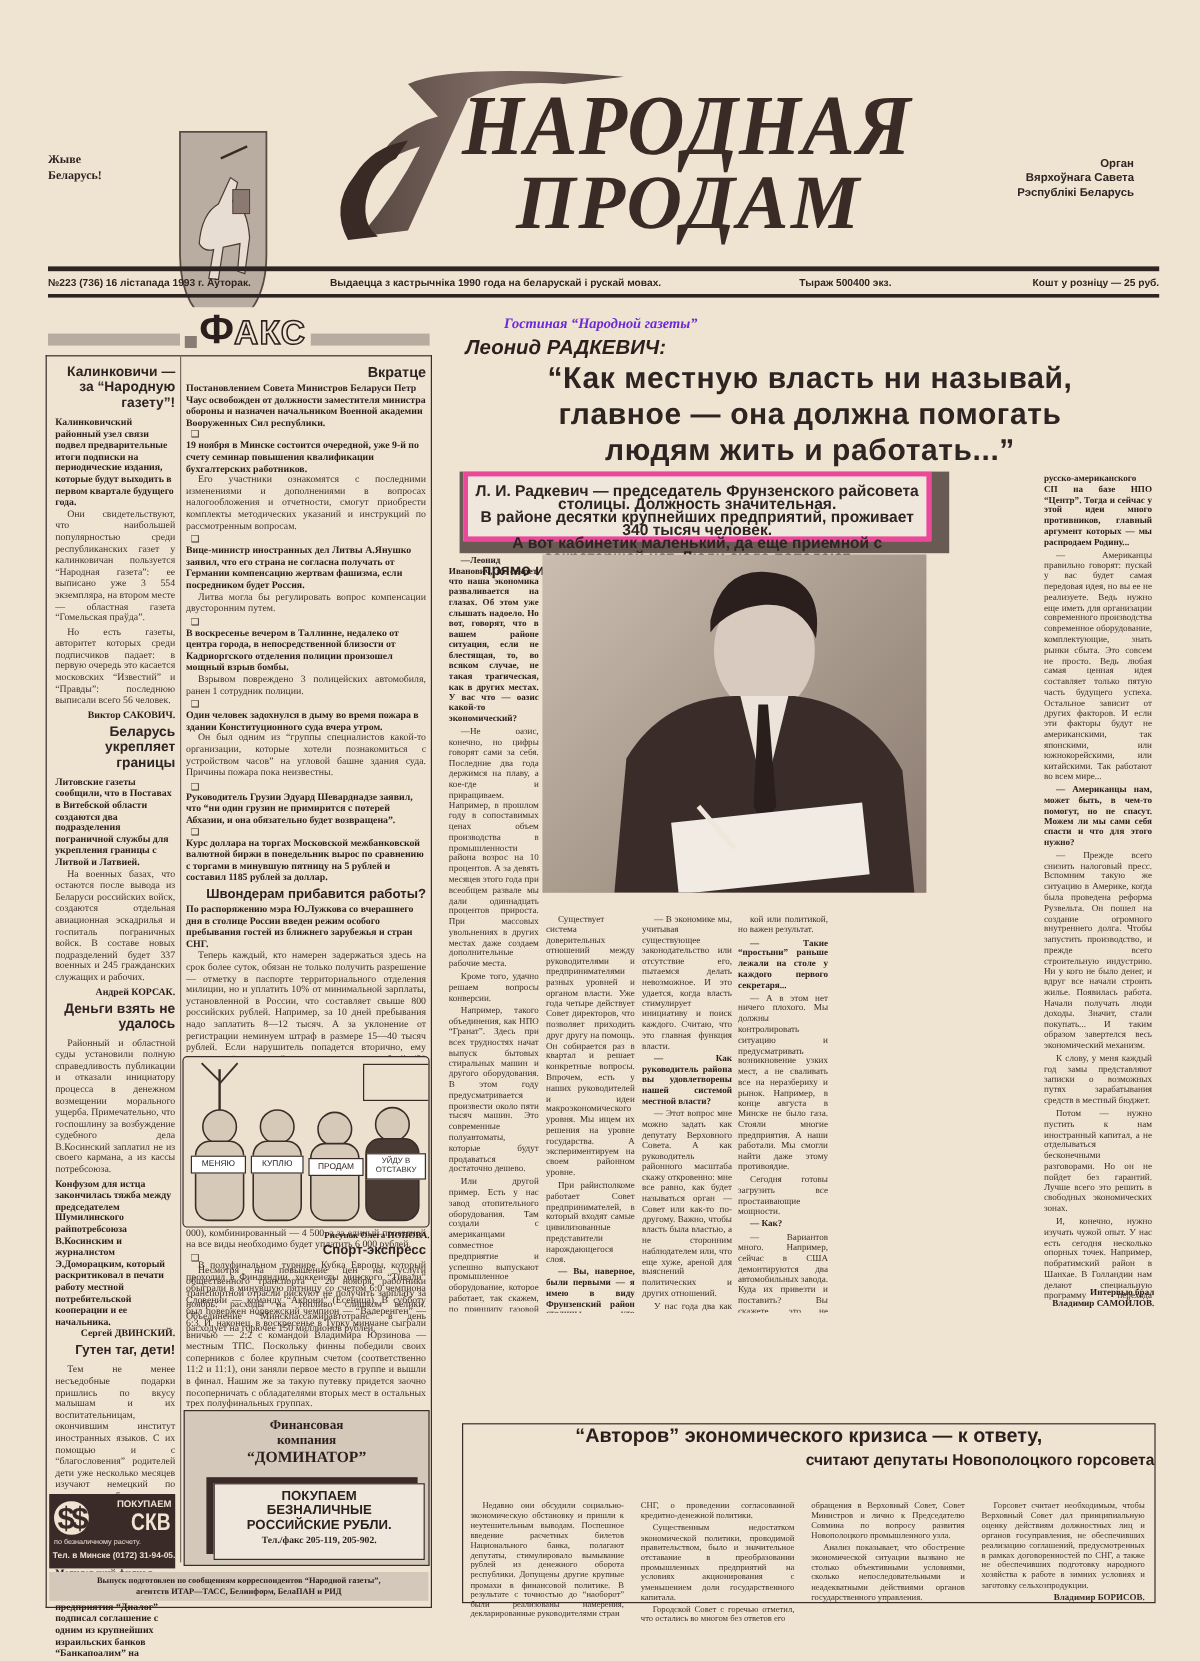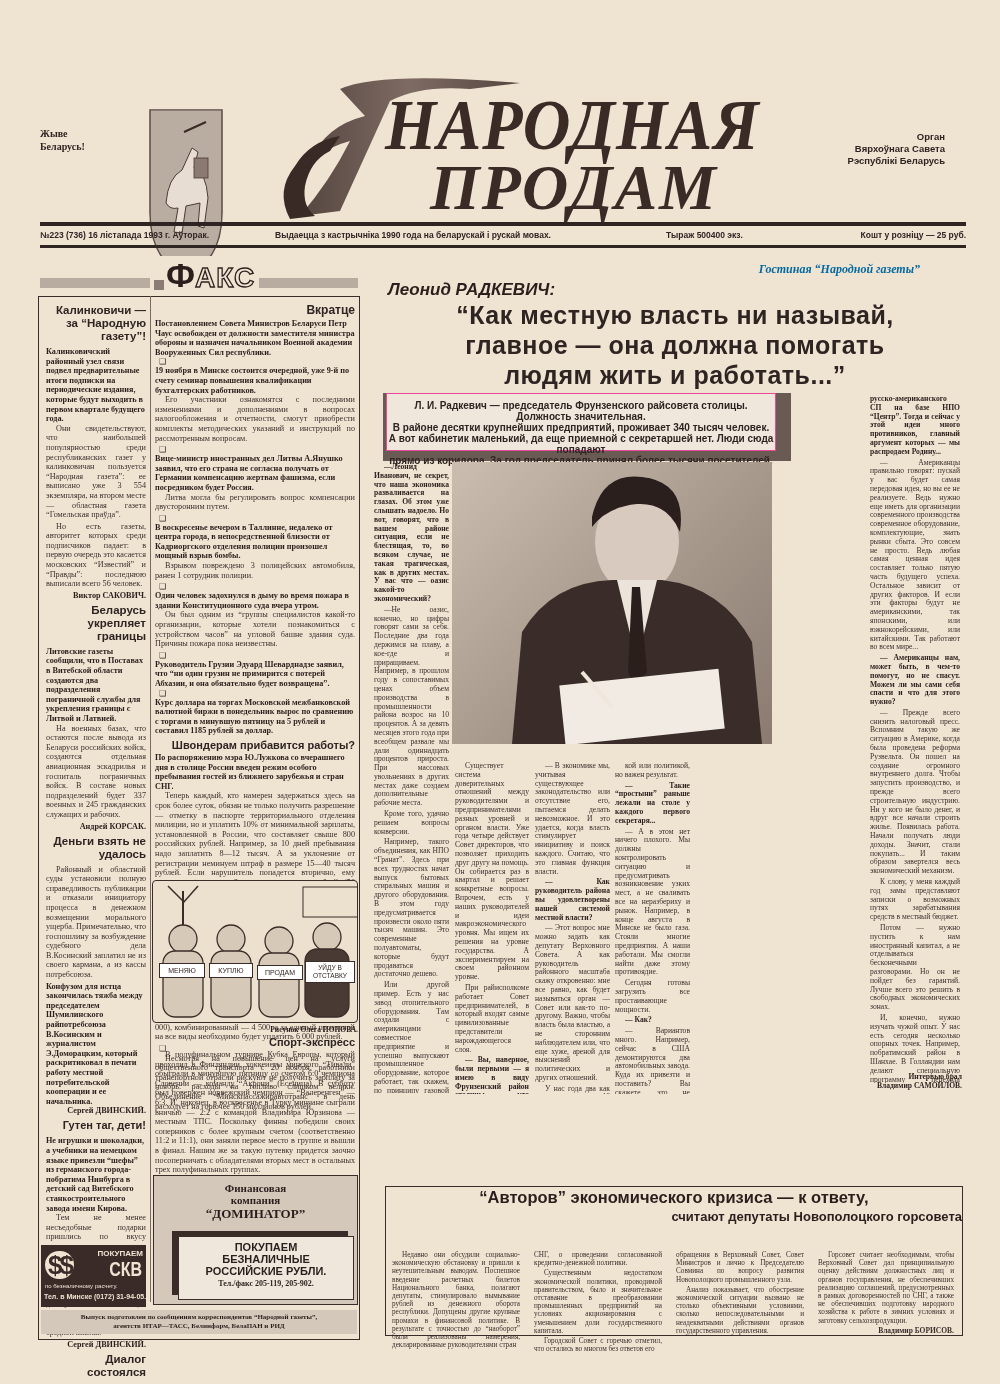--- a/index.html
+++ b/index.html
@@ -26,21 +26,21 @@
       <path d="M18 95 Q20 70 34 62 L44 40 L50 44 L46 60 Q58 64 60 90 L56 120 L50 118 L52 95 L38 98 L34 125 L26 124 L30 100 Q22 102 18 95 Z" fill="#e8ddd2" stroke="#4a3a34" stroke-width="1"></path>
       <rect x="46" y="50" width="14" height="20" fill="#8a7a72" stroke="#4a3a34" stroke-width="0.8"></rect>
       <line x1="36" y1="24" x2="58" y2="14" stroke="#3a2a24" stroke-width="2"></line>
     </svg>
   </div>
   <div class="abs sans" style="left:40px;top:127px;font-size:10px;line-height:13px;font-family:'Liberation Serif',serif;font-weight:bold;color:#2e2422;">
     <div>Жыве</div>
     <div>Беларусь!</div>
   </div>
 
-  <div class="abs" style="left:270px;top:71px;width:580px;height:150px;">
+  <div class="abs" style="left:270px;top:52px;width:580px;height:150px;">
     <svg width="580" height="150" viewBox="0 0 580 150">
       <defs>
         <linearGradient id="g1" x1="0" y1="0" x2="1" y2="0">
           <stop offset="0" stop-color="#3a2a26"></stop>
           <stop offset="0.5" stop-color="#6a5650"></stop>
           <stop offset="1" stop-color="#3a2a26"></stop>
         </linearGradient>
       </defs>
 
       <path d="M70 18 Q110 0 250 12 L200 18 Q150 14 120 30 L70 140 L30 145 Q60 110 80 70 Q60 75 40 90 Q55 55 95 45 Z" fill="url(#g1)" opacity="0.85"></path>
@@ -100,21 +100,20 @@
     <div class="hd" style="font-size:11.5px;line-height:13px;margin:4px 0 4px;">Деньги взять не удалось</div>
     <div class="txt">
         <p>Районный и областной суды установили полную справедливость публикации и отказали инициатору процесса в денежном возмещении морального ущерба. Примечательно, что госпошлину за возбуждение судебного дела В.Косинский заплатил не из своего кармана, а из кассы потребсоюза.</p>
       </div>
     <div class="txt bold" style="text-align:left;">Конфузом для истца закончилась тяжба между председателем Шумилинского райпотребсоюза В.Косинским и журналистом Э.Доморацким, который раскритиковал в печати работу местной потребительской кооперации и ее начальника.</div>
     <div class="sig">Сергей ДВИНСКИЙ.</div>
   </div>
 
   <div>
     <div class="hd" style="font-size:11px;line-height:13px;margin:4px 0 4px;">Гутен таг, дети!</div>
-    <div class="txt bold" style="text-align:left;">Не игрушки и шоколадки, а учебники на немецком языке привезли “шефы” из германского города-побратима Нинбурга в детский сад Витебского станкостроительного завода имени Кирова.</div>
     <div class="txt">
         <p>Тем не менее несъедобные подарки пришлись по вкусу малышам и их воспитательницам, окончившим институт иностранных языков. С их помощью и с “благословения” родителей дети уже несколько месяцев изучают немецкий по программе 5-го класса средней школы.</p>
       </div>
     <div class="sig">Сергей ДВИНСКИЙ.</div>
   </div>
 
   <div>
     <div class="hd" style="font-size:11.5px;line-height:13px;margin:4px 0 4px;">Диалог состоялся</div>
     <div class="txt bold" style="text-align:left;">Могилевский филиал совместного белорусско-российско-американского предприятия “Диалог” подписал соглашение с одним из крупнейших израильских банков “Банкапоалим” на получение от последнего кредитов на создание совместных предприятий по производству медикаментов, а также продуктов питания, в том числе для детей.</div>
 
@@ -239,30 +238,30 @@
     <div class="serif" style="font-weight:bold;font-size:8px;margin-top:2px;">Тел./факс 205-119, 205-902.</div>
   </div>
 </div>
 
 <div class="abs serif" style="left:41px;top:1310px;width:316px;height:24px;background:#d4c8bb;text-align:center;font-size:7px;font-weight:bold;line-height:9px;padding-top:3px;">
   <div>Выпуск подготовлен по сообщениям корреспондентов “Народной газеты”,</div>
   <div>агентств ИТАР—ТАСС, Белинформ, БелаПАН и РИД</div>
 </div>
 <div class="abs" style="left:359px;top:296px;width:1px;height:1044px;background:#3a2d29;"></div>
 
-<div class="abs" style="left:420px;top:262px;width:500px;text-align:right;font-family:'Liberation Serif',serif;font-style:italic;font-weight:bold;font-size:12px;color:#0369a1;">Гостиная “Народной газеты”</div>
+<div class="abs" style="left:420px;top:262px;width:500px;text-align:left;font-family:'Liberation Serif',serif;font-style:italic;font-weight:bold;font-size:12px;color:#6d28d9;">Гостиная “Народной газеты”</div>
 <div class="abs sans" style="left:388px;top:280px;font-style:italic;font-weight:bold;font-size:17px;color:#2a1f1c;">Леонид РАДКЕВИЧ:</div>
 <div class="abs" style="left:375px;top:300px;width:600px;text-align:center;font-family:'Liberation Sans',sans-serif;font-weight:bold;font-size:25px;line-height:30px;color:#2e2422;letter-spacing:0.5px;">
   <div>“Как местную власть ни называй,</div>
   <div>главное — она должна помогать</div>
   <div>людям жить и работать...”</div>
 </div>
 
 <div class="abs" style="left:383px;top:393px;width:408px;height:68px;background:#6a5a54;"></div>
-<div class="abs sans" style="left:386px;top:393px;width:390px;height:58px;background:#efe6dc;border:1px solid #ec4899;text-align:center;font-size:10px;line-height:11px;font-weight:bold;padding-top:6px;color:#2e2422;">
+<div class="abs sans" style="left:386px;top:393px;width:390px;height:58px;background:#efe6dc;border:4px solid #ec4899;text-align:center;font-size:13px;line-height:11px;font-weight:bold;padding-top:6px;color:#2e2422;">
   <div>Л. И. Радкевич — председатель Фрунзенского райсовета столицы. Должность значительная.</div>
   <div>В районе десятки крупнейших предприятий, проживает 340 тысяч человек.</div>
   <div>А вот кабинетик маленький, да еще приемной с секретаршей нет. Люди сюда попадают</div>
   <div>прямо из коридора. За год председатель принял более тысячи посетителей. Когда работать?</div>
 </div>
 
 <div class="abs" style="left:452px;top:462px;width:320px;height:282px;background:linear-gradient(135deg,#cbbdb0,#a39488 60%,#8a7a70);overflow:hidden;">
   <svg width="320" height="282" viewBox="0 0 320 282">
     <ellipse cx="185" cy="80" rx="42" ry="52" fill="#d8cabe"></ellipse>
     <path d="M140 55 Q150 10 190 15 Q235 20 228 70 Q215 40 185 42 Q155 45 140 65 Z" fill="#2a1f1c"></path>

